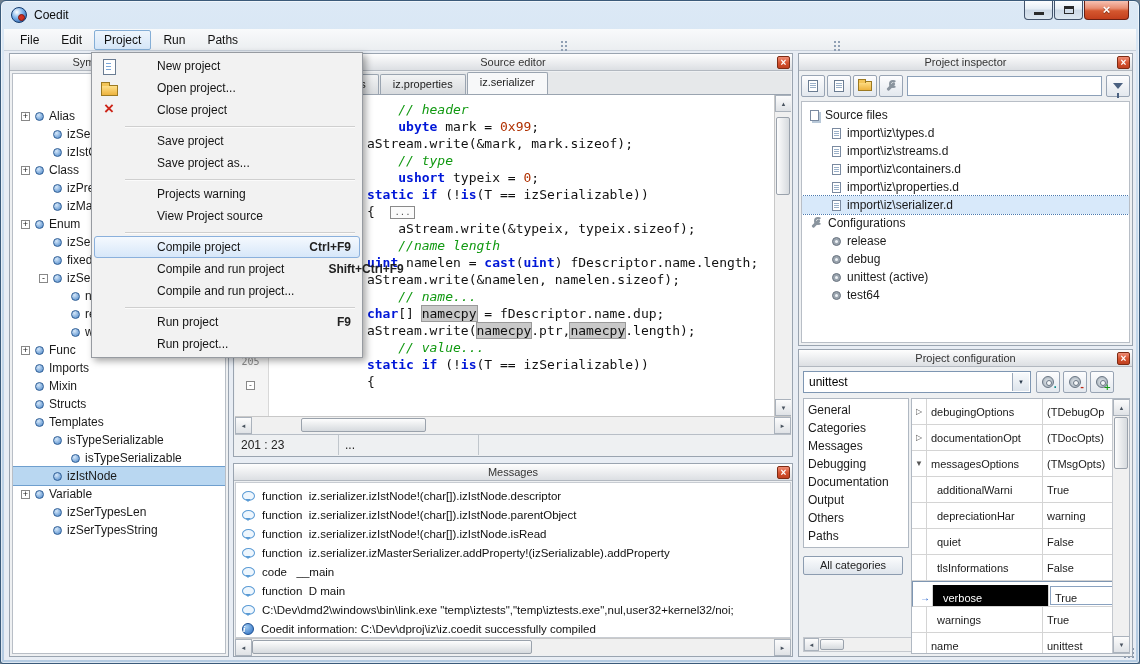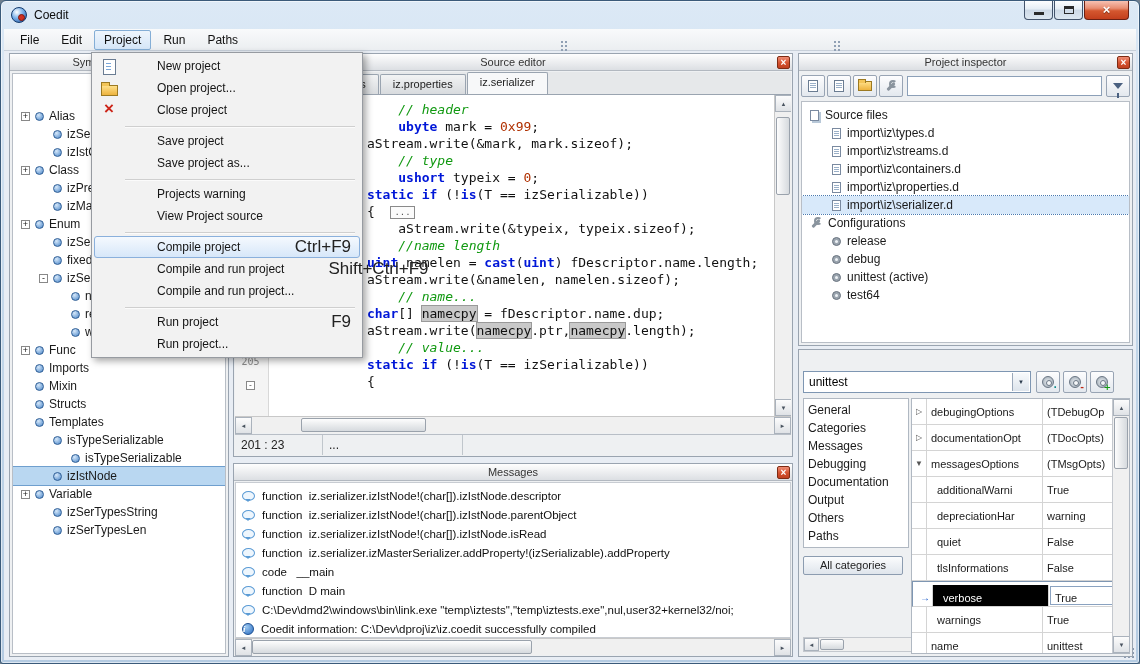--- a/index.html
+++ b/index.html
@@ -84,21 +84,21 @@
   .sarrow.left{left:0;top:0;}.sarrow.left::before{content:'◄';}
   .sarrow.right{right:0;top:0;}.sarrow.right::before{content:'►';}
   .vthumb{position:absolute;left:1px;right:1px;top:22px;height:78px;background:linear-gradient(90deg,#fdfdfd,#d6dade);
           border:1px solid #9aa2ac;border-radius:2px;}
   .hscroll{position:absolute;left:1px;right:1px;height:17px;background:#f0f0f0;border-top:1px solid #c8c8c8;}
   #editor-panel .hscroll{bottom:23px;}
   .hthumb{position:absolute;top:1px;bottom:1px;background:linear-gradient(#fdfdfd,#d6dade);border:1px solid #9aa2ac;border-radius:2px;}
   .statusbar{position:absolute;left:1px;right:1px;bottom:1px;height:21px;background:#eef0f2;border-top:1px solid #b8bec6;
              display:flex;font-size:12px;color:#222;}
   .scell{border-right:1px solid #c0c6cc;padding:3px 6px 0 6px;white-space:nowrap;overflow:hidden;}
-  .c1{width:88px;}.c2{width:140px;}.c3{flex:1;border-right:none;}
+  .c1{width:104px;}.c2{width:140px;}.c3{flex:1;border-right:none;}
   
   #messages-panel{left:232px;top:462px;width:560px;height:194px;}
   .msglist{position:absolute;left:1px;right:1px;top:18px;bottom:18px;background:#fff;border:1px solid #c8ccd2;overflow:hidden;padding-top:3px;}
   .msgrow{height:19px;display:flex;align-items:center;padding-left:6px;white-space:pre;font-size:11.5px;color:#111;overflow:hidden;}
   .micon{width:13px;height:10px;border:1px solid #5b9bd5;border-radius:50%;background:#eef6fd;margin-right:7px;flex:none;position:relative;}
   .micon::after{content:'';position:absolute;left:2px;bottom:-5px;width:0;height:0;border:3px solid transparent;border-top-color:#5b9bd5;}
   .micon[data-name="info-icon"]{width:12px;height:12px;background:radial-gradient(circle at 35% 30%,#9cc8f0,#2a6cc0);border:1px solid #1c4f92;}
   .micon[data-name="info-icon"]::after{content:'i';border:none;left:0;right:0;top:0;bottom:0;text-align:center;
       color:#fff;font:bold italic 9px "Liberation Serif",serif;line-height:11px;}
   #messages-panel .hscroll{bottom:1px;}
@@ -164,21 +164,21 @@
   .grow.combo .gv{border:1px solid #8aa2c0;margin:1px;line-height:22px;background:#fff;padding-right:16px;}
   .gvscroll{position:absolute;right:0;top:0;bottom:0;width:17px;background:#f0f0f0;border-left:1px solid #c4c8ce;}
   .gvscroll .vthumb{top:18px;height:52px;}
   
   .menu{position:absolute;left:90px;top:51px;width:272px;background:#f2f2f2;border:1px solid #979ba1;
         box-shadow:3px 3px 7px rgba(0,0,0,.35);z-index:99;padding:2px;}
   .menurow{height:22px;display:flex;align-items:center;position:relative;padding:0 8px 0 4px;font-size:12px;color:#151515;
            border:1px solid transparent;border-radius:3px;gap:32px;}
   .menu-icon{width:20px;height:17px;flex:none;position:relative;margin-right:6px;}
   .menu-label{flex:1;white-space:nowrap;}
-  .menu-shortcut{font-size:17px;color:#222;margin-left:12px;white-space:nowrap;}
+  .menu-shortcut{font-size:12px;color:#222;margin-left:12px;white-space:nowrap;font-weight:bold;}
   .menurow.hl{background:linear-gradient(#f5f9fe,#d7e7f9);border-color:#8ab0dc;}
   .menurow.sep{height:9px;}
   .menurow.sep::after{content:'';position:absolute;left:30px;right:4px;top:4px;border-top:1px solid #cfcfcf;border-bottom:1px solid #fbfbfb;}
   .menu-icon[data-name="new-project-icon"]::before{content:'';position:absolute;left:4px;top:1px;width:11px;height:14px;background:#fff;border:1px solid #6a7c92;}
   .menu-icon[data-name="new-project-icon"]::after{content:'';position:absolute;left:7px;top:5px;width:5px;height:1px;background:#7aa6d8;box-shadow:0 3px 0 #7aa6d8,0 6px 0 #7aa6d8;}
   .menu-icon[data-name="open-project-icon"]::before{content:'';position:absolute;left:2px;top:5px;width:15px;height:9px;background:linear-gradient(#ffe089,#edb33e);border:1px solid #9c7a22;}
   .menu-icon[data-name="open-project-icon"]::after{content:'';position:absolute;left:2px;top:2px;width:7px;height:3px;background:#f3c558;border:1px solid #9c7a22;border-bottom:none;}
   .menu-icon[data-name="close-project-icon"]::before{content:'×';position:absolute;left:5px;top:-3px;font-size:17px;font-weight:bold;color:#cc2418;}
 </style>
 </head>
@@ -327,26 +327,26 @@
           <span class="tlabel" data-name="symbol-label">izIstNode</span>
         </div>
         <div class="trow d0 has-exp" data-name="symbol-tree-item">
           <span class="exp" data-name="expander-icon">+</span>
           <span class="sicon" data-name="symbol-icon"></span>
           <span class="tlabel" data-name="symbol-label">Variable</span>
         </div>
         <div class="trow d1" data-name="symbol-tree-item">
           <span class="exp" data-name="expander-icon"></span>
           <span class="sicon" data-name="symbol-icon"></span>
+          <span class="tlabel" data-name="symbol-label">izSerTypesLen</span>
+        </div>
+        <div class="trow d1" data-name="symbol-tree-item">
+          <span class="exp" data-name="expander-icon"></span>
+          <span class="sicon" data-name="symbol-icon"></span>
           <span class="tlabel" data-name="symbol-label">izSerTypesString</span>
-        </div>
-        <div class="trow d1" data-name="symbol-tree-item">
-          <span class="exp" data-name="expander-icon"></span>
-          <span class="sicon" data-name="symbol-icon"></span>
-          <span class="tlabel" data-name="symbol-label">izSerTypesLen</span>
         </div>
       </div>
   </div>
 
   <div class="panel" id="editor-panel" data-name="source-editor-panel">
     <div class="phead" data-name="panel-header">
       <span class="ptitle" data-name="panel-title">Source editor</span>
       <span class="pclose" data-name="panel-close-button"></span>
     </div>
     <div class="tabbar" data-name="editor-tab-bar">
@@ -556,20 +556,24 @@
           <span class="ilabel" data-name="inspector-item-label">unittest (active)</span>
         </div>
         <div class="irow d1" data-name="inspector-tree-item">
           <span class="iicon" data-name="config-icon"></span>
           <span class="ilabel" data-name="inspector-item-label">test64</span>
         </div>
       </div>
   </div>
 
   <div class="panel" id="config-panel" data-name="project-configuration-panel">
+    <div class="phead" data-name="panel-header">
+      <span class="ptitle" data-name="panel-title">Project configuration</span>
+      <span class="pclose" data-name="panel-close-button"></span>
+    </div>
     <div class="configrow" data-name="configuration-toolbar">
       <div class="combo" data-name="configuration-select">
         <span data-name="selected-configuration">unittest</span>
         <span class="combo-arrow" data-name="chevron-down-icon"></span>
       </div>
       <div class="gearbtns" data-name="configuration-buttons">
         <div class="tbtn" data-name="edit-configuration-button">
           <span class="gear-icon" data-name="gear-icon">
               <span class="badge teal" data-name="dot-badge-icon"></span>
             </span>

